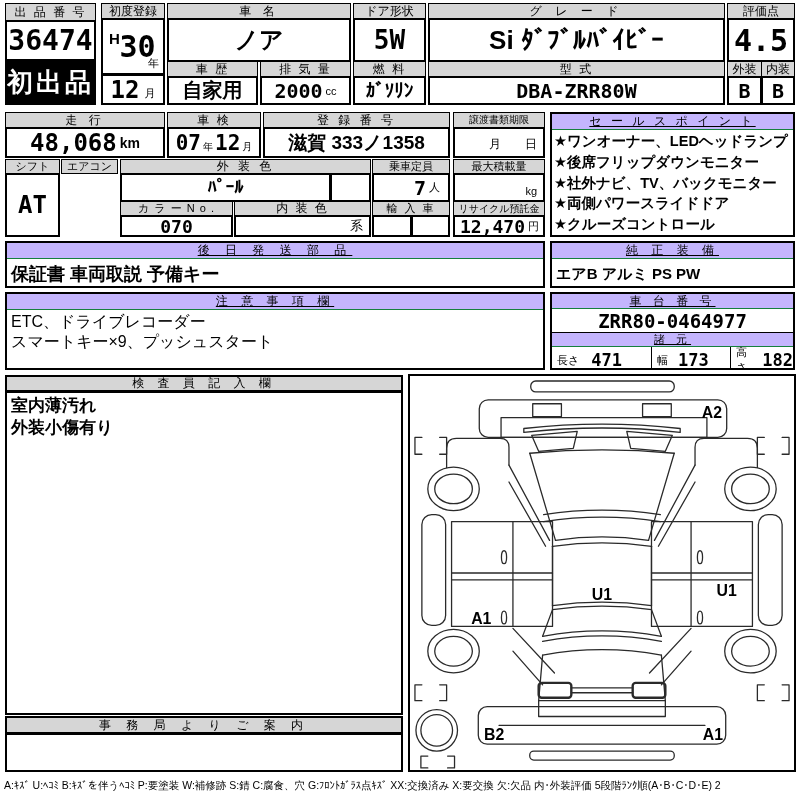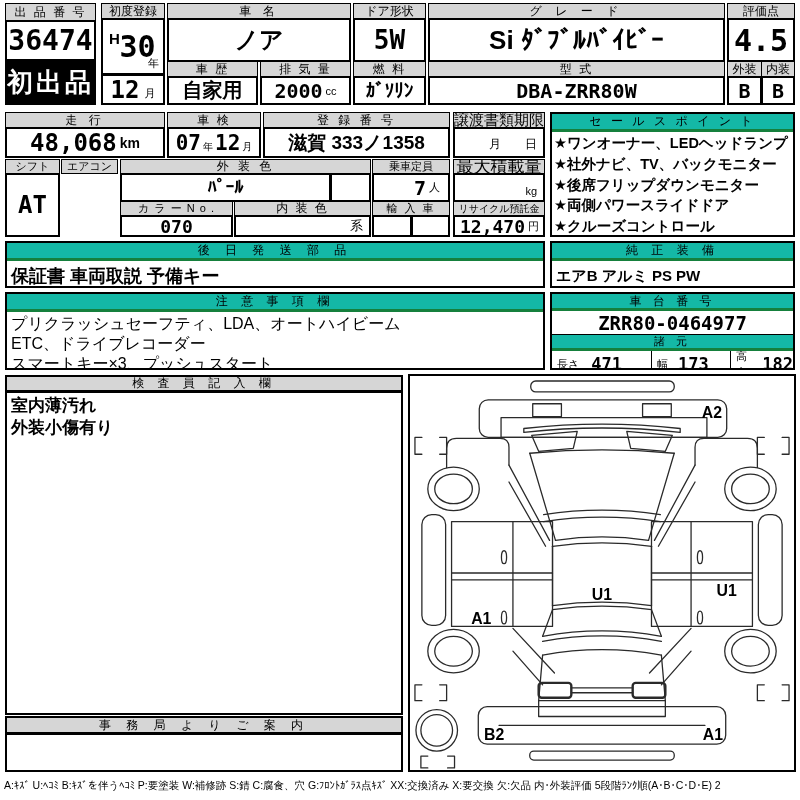--- a/index.html
+++ b/index.html
@@ -10,21 +10,21 @@
   .hd{
     position:absolute;box-sizing:border-box;background:#d6d6d6;border:1px solid #000;
     display:flex;align-items:center;justify-content:center;
     font-size:12px;letter-spacing:2px;white-space:nowrap;overflow:hidden;
   }
   .cell{
     position:absolute;box-sizing:border-box;background:#fff;border:2px solid #000;
     display:flex;align-items:center;justify-content:center;white-space:nowrap;overflow:hidden;
   }
   .box{position:absolute;box-sizing:border-box;background:#fff;border:2px solid #000;overflow:hidden;}
-  .strip{background:#14b8a6;border-bottom:3px solid #15803d;display:flex;align-items:center;justify-content:center;font-size:12px;letter-spacing:3px;}
+  .strip{background:#c4b5fd;border-bottom:1px solid #15803d;display:flex;align-items:center;justify-content:center;font-size:12px;letter-spacing:3px;text-decoration:underline;}
   .num{font-family:"DejaVu Sans Mono","DejaVu Sans",sans-serif;font-weight:bold;}
   .unit{font-size:11px;font-weight:normal;margin-left:3px;}
   .blackbox{background:#000;color:#fff;font-weight:bold;}
   .lines{padding:2px 4px;font-size:16px;line-height:21px;}
   .salesline{font-weight:bold;font-size:14.5px;line-height:20.8px;padding-left:2px;white-space:nowrap;}
   .rightpad{justify-content:flex-end;padding-right:6px;}
   svg text{font-family:"Liberation Sans","DejaVu Sans",sans-serif;}
   .legend{position:absolute;font-size:10.5px;white-space:nowrap;letter-spacing:0;}
 </style>
 </head>
@@ -89,49 +89,49 @@
   <div class="cell" style="left:167px;top:127px;width:94px;height:31px;">
     <span class="num" style="font-size:21px;">07</span>
     <span style="font-size:10px;margin:8px 2px 0 2px;">年</span>
     <span class="num" style="font-size:21px;">12</span>
     <span style="font-size:10px;margin:8px 0 0 2px;">月</span>
   </div>
 
   <div class="hd" style="left:263px;top:112px;width:187px;height:16px;letter-spacing:3px;">登 録 番 号</div>
   <div class="cell" style="left:263px;top:127px;width:187px;height:31px;font-size:19px;font-weight:bold;">滋賀 333ノ1358</div>
 
-  <div class="hd" style="left:453px;top:112px;width:92px;height:16px;letter-spacing:0;font-size:15px;">譲渡書類期限</div>
+  <div class="hd" style="left:453px;top:112px;width:92px;height:16px;letter-spacing:0;font-size:10px;">譲渡書類期限</div>
   <div class="cell rightpad" style="left:453px;top:127px;width:92px;height:31px;font-size:12px;align-items:flex-end;padding-bottom:3px;">月　　日</div>
 
   <div class="box" style="left:550px;top:112px;width:245px;height:125px;">
     <div class="strip" style="height:15px;">セ ー ル ス ポ イ ン ト</div>
     <div style="padding-top:1px;">
       <div class="salesline">★ワンオーナー、LEDヘッドランプ</div>
+      <div class="salesline">★後席フリップダウンモニター</div>
       <div class="salesline">★社外ナビ、TV、バックモニター</div>
-      <div class="salesline">★後席フリップダウンモニター</div>
       <div class="salesline">★両側パワースライドドア</div>
       <div class="salesline">★クルーズコントロール</div>
     </div>
   </div>
 
   <div class="hd" style="left:5px;top:159px;width:55px;height:15px;letter-spacing:0;font-size:11px;">シフト</div>
   <div class="hd" style="left:61px;top:159px;width:57px;height:15px;letter-spacing:0;font-size:11px;">エアコン</div>
   <div class="cell num" style="left:5px;top:173px;width:55px;height:64px;font-size:24px;">AT</div>
 
   <div class="hd" style="left:120px;top:159px;width:251px;height:15px;letter-spacing:3px;">外 装 色</div>
   <div class="cell" style="left:120px;top:173px;width:211px;height:29px;font-size:18px;font-weight:bold;">ﾊﾟｰﾙ</div>
   <div class="cell" style="left:330px;top:173px;width:41px;height:29px;"></div>
 
   <div class="hd" style="left:372px;top:159px;width:78px;height:15px;letter-spacing:0;font-size:11px;">乗車定員</div>
   <div class="cell" style="left:372px;top:173px;width:78px;height:29px;justify-content:flex-end;padding-right:8px;">
     <span class="num" style="font-size:20px;">7</span>
     <span class="unit">人</span>
   </div>
 
-  <div class="hd" style="left:453px;top:159px;width:92px;height:15px;letter-spacing:0;font-size:17px;">最大積載量</div>
+  <div class="hd" style="left:453px;top:159px;width:92px;height:15px;letter-spacing:0;font-size:11px;">最大積載量</div>
   <div class="cell rightpad" style="left:453px;top:173px;width:92px;height:29px;font-size:11px;align-items:flex-end;padding-bottom:3px;">kg</div>
 
   <div class="hd" style="left:120px;top:201px;width:113px;height:15px;letter-spacing:1px;font-size:11px;">カ ラ ー N o .</div>
   <div class="cell num" style="left:120px;top:215px;width:113px;height:22px;font-size:18px;">070</div>
 
   <div class="hd" style="left:234px;top:201px;width:137px;height:15px;letter-spacing:2px;">内 装 色</div>
   <div class="cell rightpad" style="left:234px;top:215px;width:137px;height:22px;font-size:13px;">系</div>
 
   <div class="hd" style="left:372px;top:201px;width:78px;height:15px;letter-spacing:2px;font-size:11px;">輸 入 車</div>
   <div class="cell" style="left:372px;top:215px;width:40px;height:22px;"></div>
@@ -149,23 +149,22 @@
   </div>
 
   <div class="box" style="left:550px;top:241px;width:245px;height:47px;">
     <div class="strip" style="height:15px;letter-spacing:5px;">純 正 装 備</div>
     <div style="font-size:15px;font-weight:bold;padding:6px 4px;white-space:nowrap;">エアB アルミ PS PW</div>
   </div>
 
   <div class="box" style="left:5px;top:292px;width:540px;height:78px;">
     <div class="strip" style="height:15px;letter-spacing:5px;">注 意 事 項 欄</div>
     <div style="padding:2px 4px;">
-      <div style="font-size:16px;line-height:20px;white-space:nowrap;">プリクラッシュセーフティ、LDA、オートハイビーム</div>
       <div style="font-size:16px;line-height:20px;white-space:nowrap;">ETC、ドライブレコーダー</div>
-      <div style="font-size:16px;line-height:20px;white-space:nowrap;">スマートキー×3、プッシュスタート</div>
+      <div style="font-size:16px;line-height:20px;white-space:nowrap;">スマートキー×9、プッシュスタート</div>
     </div>
   </div>
 
   <div class="box" style="left:550px;top:292px;width:245px;height:78px;">
     <div class="strip" style="height:14px;letter-spacing:4px;">車 台 番 号</div>
     <div class="num" style="height:23px;font-size:19px;text-align:center;border-bottom:1px solid #000;display:flex;align-items:center;justify-content:center;">ZRR80-0464977</div>
     <div class="strip" style="height:13px;border-top:0;letter-spacing:4px;font-size:11px;">諸 元</div>
     <div style="display:flex;height:26px;">
       <div style="flex:0 0 94px;border-right:1px solid #000;display:flex;align-items:center;padding-left:5px;">
         <span style="font-size:11px;">長さ</span>

